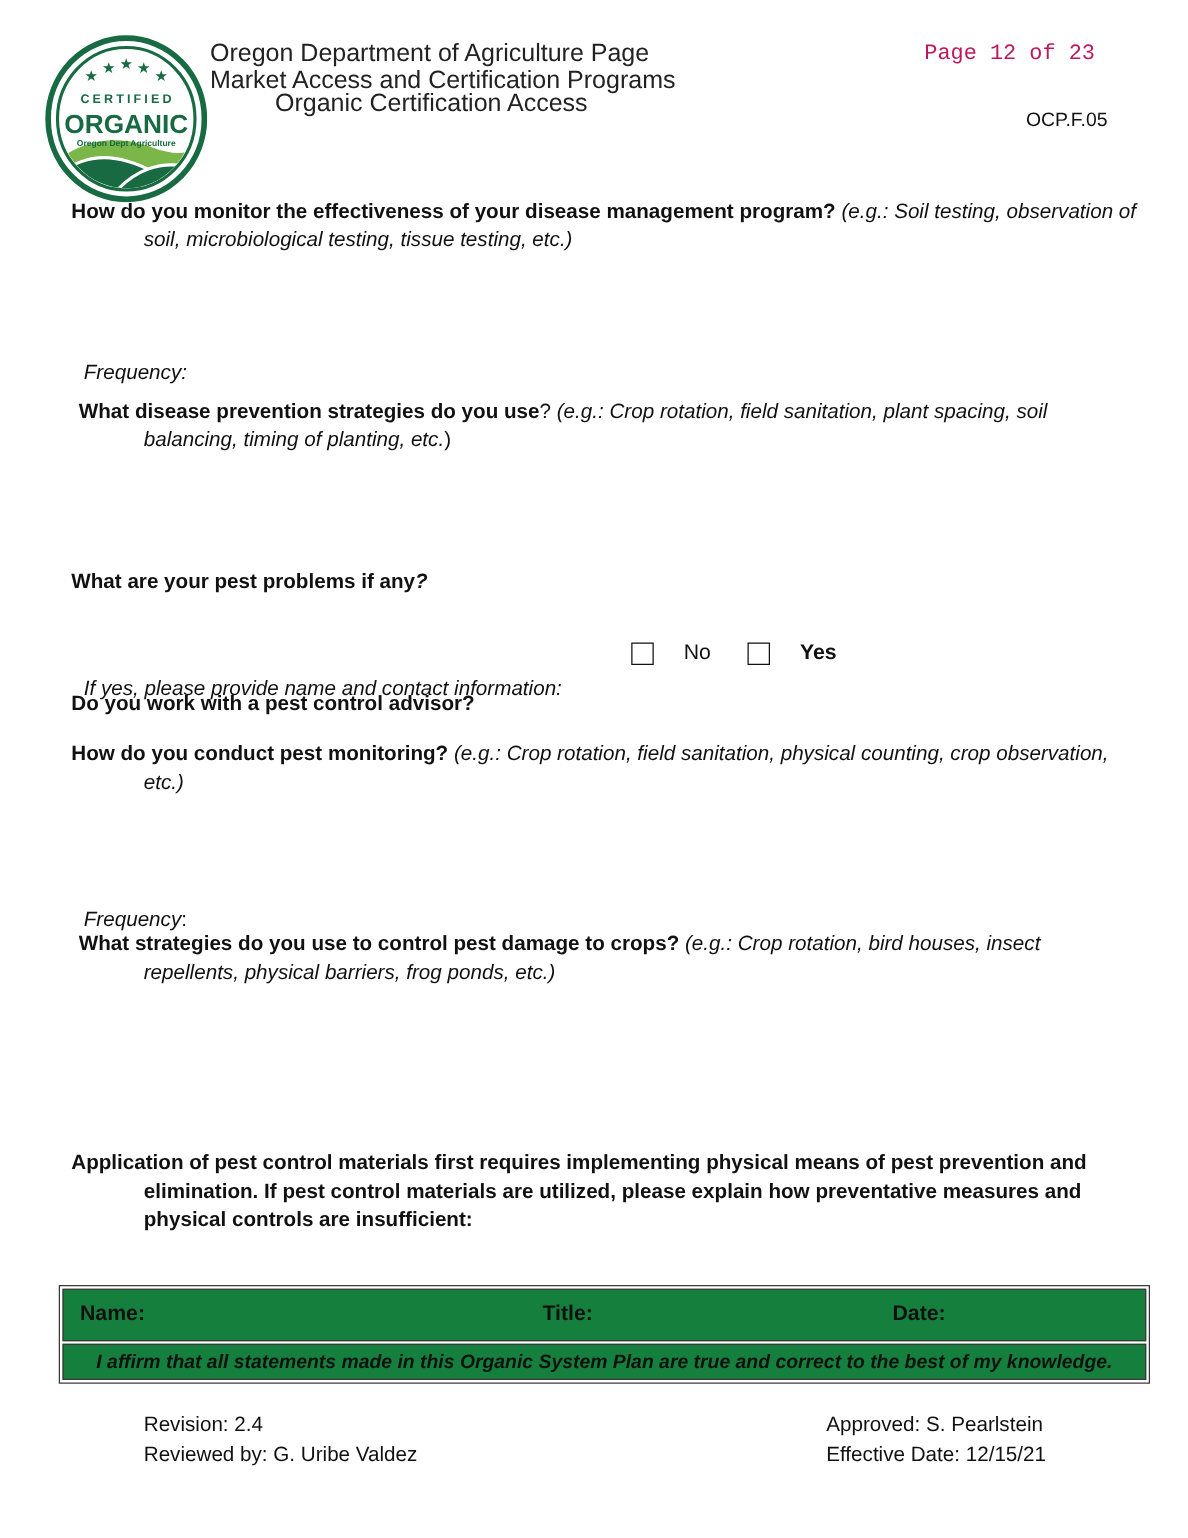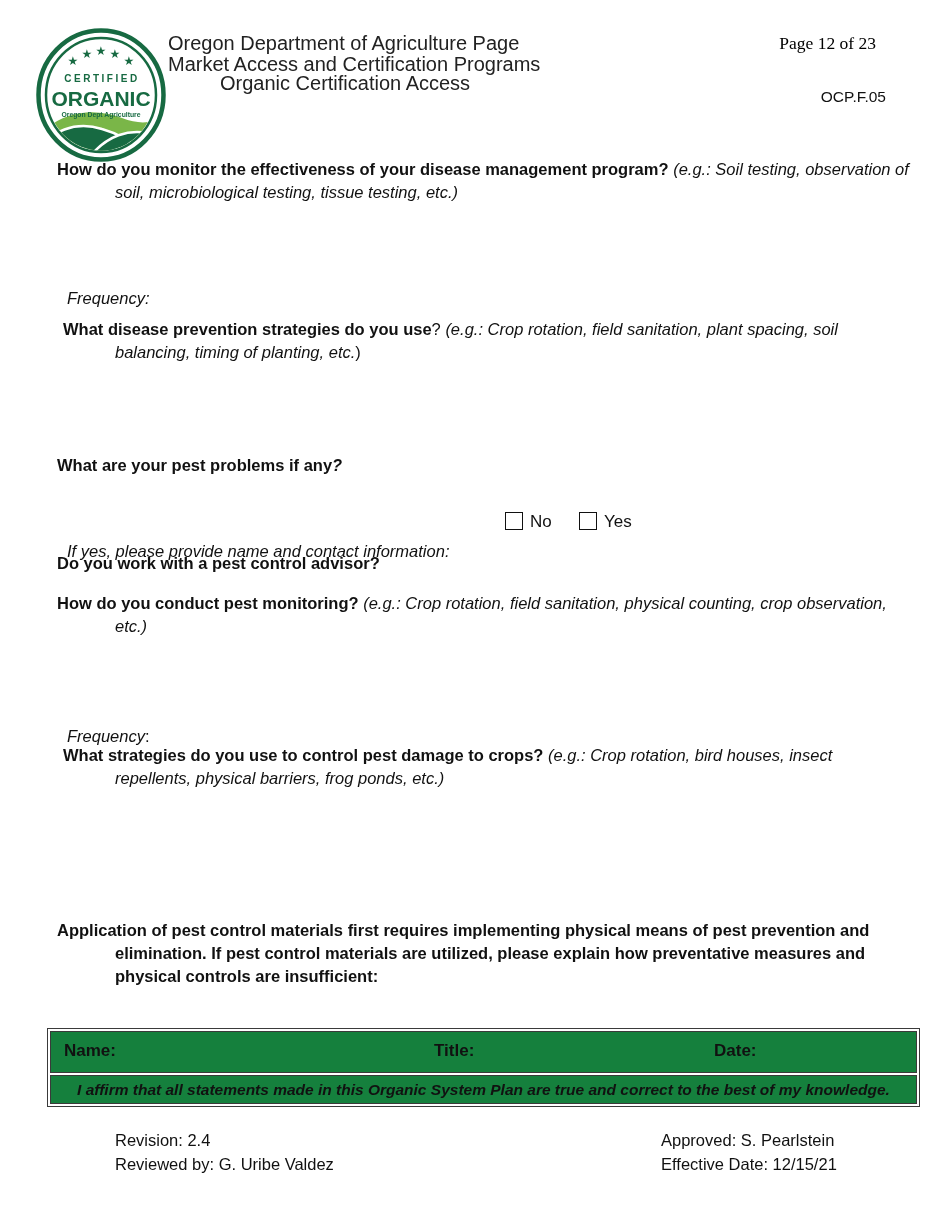--- a/index.html
+++ b/index.html
@@ -8,41 +8,41 @@
     font-family:"Liberation Sans", sans-serif; color:#111; overflow:hidden;
   }
   .abs { position:absolute; }
 
   
   .logo { left:36px; top:28px; width:130px; height:134px; }
   .hdr-text { left:168px; top:31px; }
   .hdr-title { font-size:20px; color:#222; margin:0; line-height:24px; }
   .hdr-sub { font-size:20px; line-height:19px; margin:0; color:#222; }
   .hdr-sub2 { margin-left:52px; }
-  .page-num { right:74px; top:33px; font-family:Liberation Serif, serif; font-size:17.5px; color:#000000; }
+  .page-num { right:74px; top:33px; font-family:Liberation Mono, monospace; font-size:17.5px; color:#be185d; }
   .form-code { right:64px; top:88px; font-size:15.5px; color:#111; }
 
   
   .q {
     position:absolute; left:0; right:38px;
     font-size:16.5px; line-height:23px;
     padding-left:115px; text-indent:-58px;
   }
   .q2i { text-indent:-52px; }
   .noindent { padding-left:67px; text-indent:0; }
   .b  { font-weight:bold;margin-top:40px; }
   .i  { font-style:italic; }
   .bi { font-weight:bold; font-style:italic; }
 
   
   .q4row { position:absolute; left:0; right:0; top:512px; height:26px; font-size:16.5px; }
   .q4row .question { position:absolute; left:57px; top:2px; }
-  .cb-group { position:absolute; top:0; display:flex; align-items:flex-start; gap:7px; font-size:17px; }
+  .cb-group { position:absolute; top:0; display:flex; align-items:flex-end; gap:24px; font-size:17px; }
   .cb-no  { left:505px; }
-  .cb-yes { left:579px; }
+  .cb-yes { left:598px;font-weight:bold; }
   .cb { display:inline-block; width:16px; height:16px; border:1.7px solid #111; background:#fff; box-sizing:content-box; }
 
   
   .sig-table { left:47px; top:1028px; width:873px; border:1.6px solid #3a3a3a; padding:2px; box-sizing:border-box; }
   .sig-row { border:1px solid #3a3a3a; position:relative; background:#15803d; }
   .sig-row1 { height:40px; margin-bottom:2px; }
   .sig-row1 .lbl { position:absolute; top:9px; font-weight:bold; font-size:17px; }
   .lbl-name  { left:13px; }
   .lbl-title { left:383px; }
   .lbl-date  { left:663px; }

